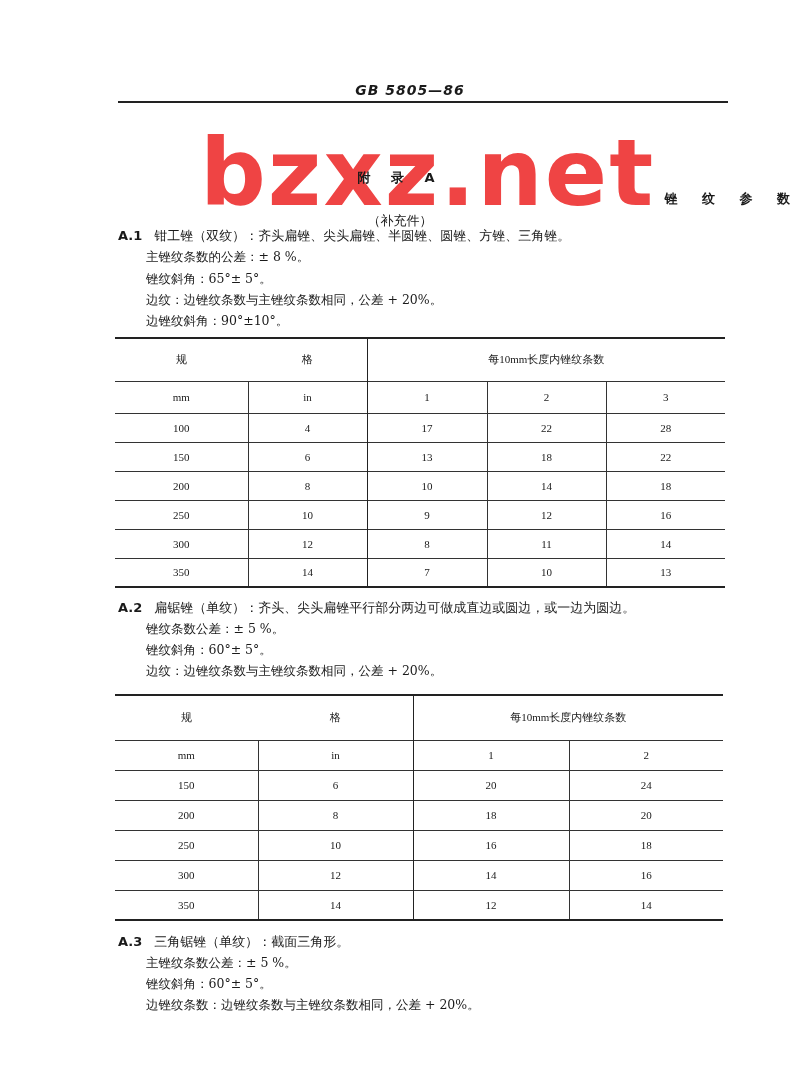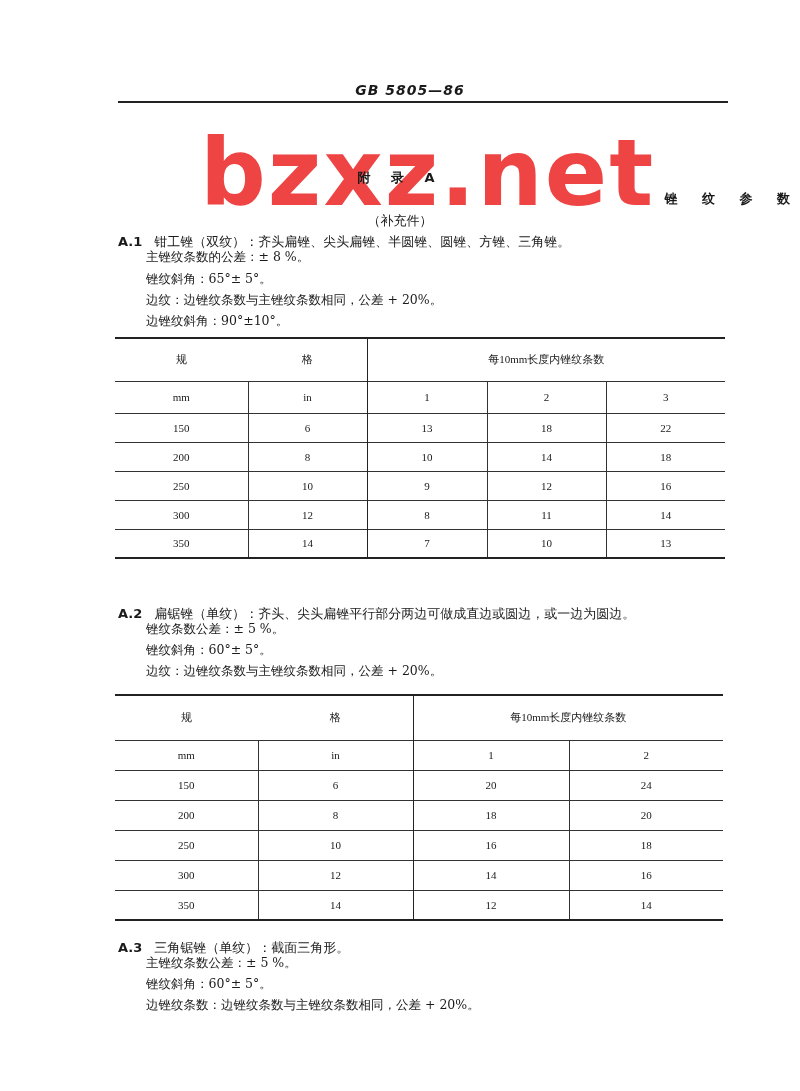--- a/index.html
+++ b/index.html
@@ -24,21 +24,21 @@
       border-top: 2px solid #222; z-index: 1;
     }
     .appendix-title {
       position: absolute; left: 0; width: 800px; text-align: center; z-index: 1;
       font-family: "DejaVu Sans", "Liberation Sans", sans-serif;
       margin-top: 26px;
     }
     .t1 { top: 143px; font-weight: bold; font-size: 13px; letter-spacing: 8px; }
     .t2 { top: 164px; font-weight: bold; font-size: 13px; letter-spacing: 10px; text-align: right; }
     .t3 { top: 186px; font-size: 13px; }
-    .para { position: absolute; z-index: 1; font-size: 13px; line-height: 20px; white-space: nowrap; margin-top: 6px; }
+    .para { position: absolute; z-index: 1; font-size: 13px; line-height: 20px; white-space: nowrap; }
     .clause-num { font-weight: bold; font-family: "DejaVu Sans", "Liberation Sans", sans-serif; margin-right: 12px; }
     .sub { position: absolute; z-index: 1; font-size: 12.5px; line-height: 20px; white-space: nowrap; text-align: center; }
 
     table.spec {
       position: absolute; z-index: 1; border-collapse: collapse;
       font-family: "Liberation Serif", "DejaVu Serif", serif; font-size: 11px;
     }
     table.spec td {
       text-align: center; vertical-align: middle; padding: 0;
       border-top: 1px solid #333; border-left: 1px solid #333;
@@ -83,20 +83,27 @@
     <td class="grp" colspan="3">每10mm长度内锉纹条数</td>
   </tr>
   <tr style="height:32px;">
     <td>mm</td>
     <td>in</td>
     <td class="grp">1</td>
     <td>2</td>
     <td>3</td>
   </tr>
   <tr style="height:29px;">
+    <td>100</td>
+    <td>4</td>
+    <td class="grp">17</td>
+    <td>22</td>
+    <td>28</td>
+  </tr>
+  <tr style="height:29px;">
     <td>150</td>
     <td>6</td>
     <td class="grp">13</td>
     <td>18</td>
     <td>22</td>
   </tr>
   <tr style="height:29px;">
     <td>200</td>
     <td>8</td>
     <td class="grp">10</td>

